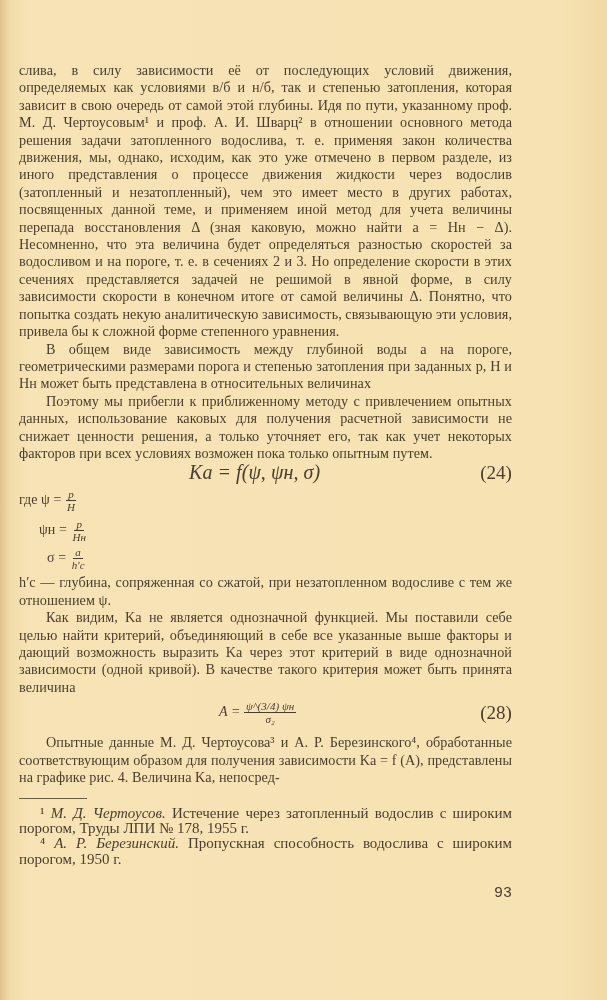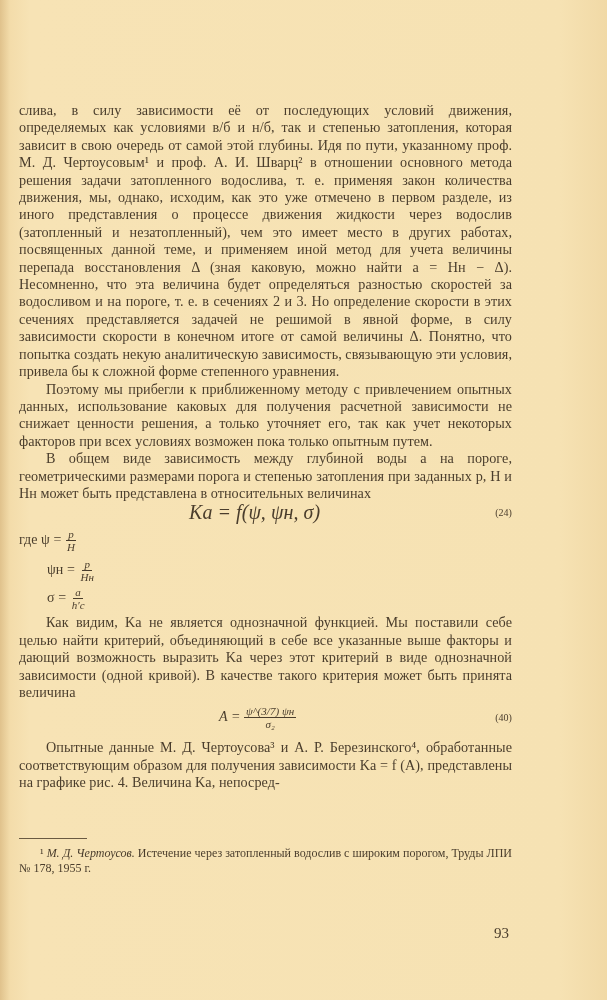--- a/index.html
+++ b/index.html
@@ -3,108 +3,114 @@
 <meta charset="utf-8">
 <style>
   html, body { margin:0; padding:0; }
   body {
     width:607px; height:1000px; overflow:hidden;
     background: linear-gradient(90deg, #e0c28c 0px, #f3dcaa 10px, #f7e3b5 30px, #f6e2b3 560px, #f1d9a6 607px);
     position:relative;
     font-family: "Liberation Serif", "DejaVu Serif", serif;
     color:#4a3d2c;
   }
-  .page { position:absolute; left:0; top:0; width:607px; height:716px;margin-top:40px; }
+  .page { position:absolute; left:0; top:0; width:607px; height:716px; }
   .body-text {
     position:absolute; left:19px; top:62px; width:493px;
     font-size:14.2px; line-height:17.4px; text-align:justify;
     letter-spacing:0.05px;
   }
   .body-text p { margin:0; }
   .body-text p.indent { text-indent:27px; }
   .i { font-style:italic; }
   .eq-row { position:relative; height:22px; }
   .eq-center { position:absolute; left:170px; top:2px; font-size:20px; }
-  .eq-num { position:absolute; right:0; top:2px; font-size:10px; }
+  .eq-num { position:absolute; right:0; top:2px; font-size:19px; }
   .frac { display:inline-flex; flex-direction:column; align-items:center; vertical-align:middle; font-size:11px; line-height:12px; }
   .frac .num { border-bottom:1px solid #4a3d2c; padding:0 2px; font-style:italic; }
   .frac .den { padding:0 2px; font-style:italic; }
   .def-block { position:relative; height:90px; font-size:14px;text-decoration:underline; }
   .def-line { position:absolute; white-space:nowrap; }
   .eq25 { position:relative; height:38px; }
   .eq25 .formula { position:absolute; left:200px; top:4px; font-size:14px; }
   .eq25 .eq-num { top:8px; }
   .footnote-rule { position:absolute; left:19px; top:798px; width:68px; border-top:1px solid #6a5a42; }
   .footnotes {
     position:absolute; left:19px; top:806px; width:493px;
-    font-size:12px; line-height:15.2px; text-align:justify;
+    font-size:15px; line-height:15.2px; text-align:justify;
   }
   .footnotes p { margin:0; text-indent:21px; }
-  .page-number { position:absolute; left:494px; top:885px; font-family:Liberation Serif, serif; font-size:15px; color:#4a3d2c; }
+  .page-number { position:absolute; left:494px; top:885px; font-family:Liberation Mono, monospace; font-size:15px; color:#4a3d2c; }
 </style>
 </head>
 <body>
 
 <div class="page">
 
   <div class="body-text">
     <p>слива, в силу зависимости её от последующих условий движения, определяемых как условиями в/б и н/б, так и степенью затопления, которая зависит в свою очередь от самой этой глубины. Идя по пути, указанному проф. М. Д. Чертоусовым¹ и проф. А. И. Шварц² в отношении основного метода решения задачи затопленного водослива, т. е. применяя закон количества движения, мы, однако, исходим, как это уже отмечено в первом разделе, из иного представления о процессе движения жидкости через водослив (затопленный и незатопленный), чем это имеет место в других работах, посвященных данной теме, и применяем иной метод для учета величины перепада восстановления Δ (зная каковую, можно найти a = Hн − Δ). Несомненно, что эта величина будет определяться разностью скоростей за водосливом и на пороге, т. е. в сечениях 2 и 3. Но определение скорости в этих сечениях представляется задачей не решимой в явной форме, в силу зависимости скорости в конечном итоге от самой величины Δ. Понятно, что попытка создать некую аналитическую зависимость, связывающую эти условия, привела бы к сложной форме степенного уравнения.</p>
+    <p class="indent">В общем виде зависимость между глубиной воды a на пороге, геометрическими размерами порога и степенью затопления при заданных p, H и Hн может быть представлена в относительных величинах</p>
     <p class="indent">Поэтому мы прибегли к приближенному методу с привлечением опытных данных, использование каковых для получения расчетной зависимости не снижает ценности решения, а только уточняет его, так как учет некоторых факторов при всех условиях возможен пока только опытным путем.</p>
-    <p class="indent">В общем виде зависимость между глубиной воды a на пороге, геометрическими размерами порога и степенью затопления при заданных p, H и Hн может быть представлена в относительных величинах</p>
 
     <div class="eq-row">
       <span class="eq-center i">Kа = f(ψ, ψн, σ)</span>
       <span class="eq-num">(24)</span>
     </div>
 
     <div class="def-block">
       <div class="def-line" style="left:0;top:4px;">
         <span>где</span>
         <span>ψ =</span>
         <span class="frac">
           <span class="num">p</span>
           <span class="den">H</span>
         </span>
       </div>
-      <div class="def-line" style="left:28px;top:34px;">
+      <div class="def-line" style="left:20px;top:34px;">
         <span>ψн =</span>
         <span class="frac">
           <span class="num">p</span>
           <span class="den">Hн</span>
         </span>
       </div>
       <div class="def-line" style="left:28px;top:62px;">
         <span>σ =</span>
         <span class="frac">
           <span class="num">a</span>
           <span class="den">h′c</span>
         </span>
       </div>
     </div>
 
+    <p>h′c — глубина, сопряженная со сжатой, при незатопленном водосливе с тем же отношением ψ.</p>
     <p class="indent">Как видим, Kа не является однозначной функцией. Мы поставили себе целью найти критерий, объединяющий в себе все указанные выше факторы и дающий возможность выразить Kа через этот критерий в виде однозначной зависимости (одной кривой). В качестве такого критерия может быть принята величина</p>
 
     <div class="eq25">
       <span class="formula">
         <span class="i">A =</span>
         <span class="frac">
-          <span class="num">ψ^(3/7) ψн</span>
+          <span class="num">ψ^(3/4) ψн</span>
           <span class="den">σ₂</span>
         </span>
       </span>
-      <span class="eq-num">(40)</span>
+      <span class="eq-num">(28)</span>
     </div>
 
     <p class="indent">Опытные данные М. Д. Чертоусова³ и А. Р. Березинского⁴, обработанные соответствующим образом для получения зависимости Kа = f (A), представлены на графике рис. 4. Величина Kа, непосред-</p>
   </div>
 
   <div class="footnote-rule"></div>
 
   <div class="footnotes">
     <p>
       <span>¹</span>
       <span class="i">М. Д. Чертоусов.</span>
       <span>Истечение через затопленный водослив с широким порогом, Труды ЛПИ № 178, 1955 г.</span>
     </p>
+    <p>
+      <span>⁴</span>
+      <span class="i">А. Р. Березинский.</span>
+      <span>Пропускная способность водослива с широким порогом, 1950 г.</span>
+    </p>
   </div>
 
   <div class="page-number">93</div>
 </div>
 
 </body></html>

